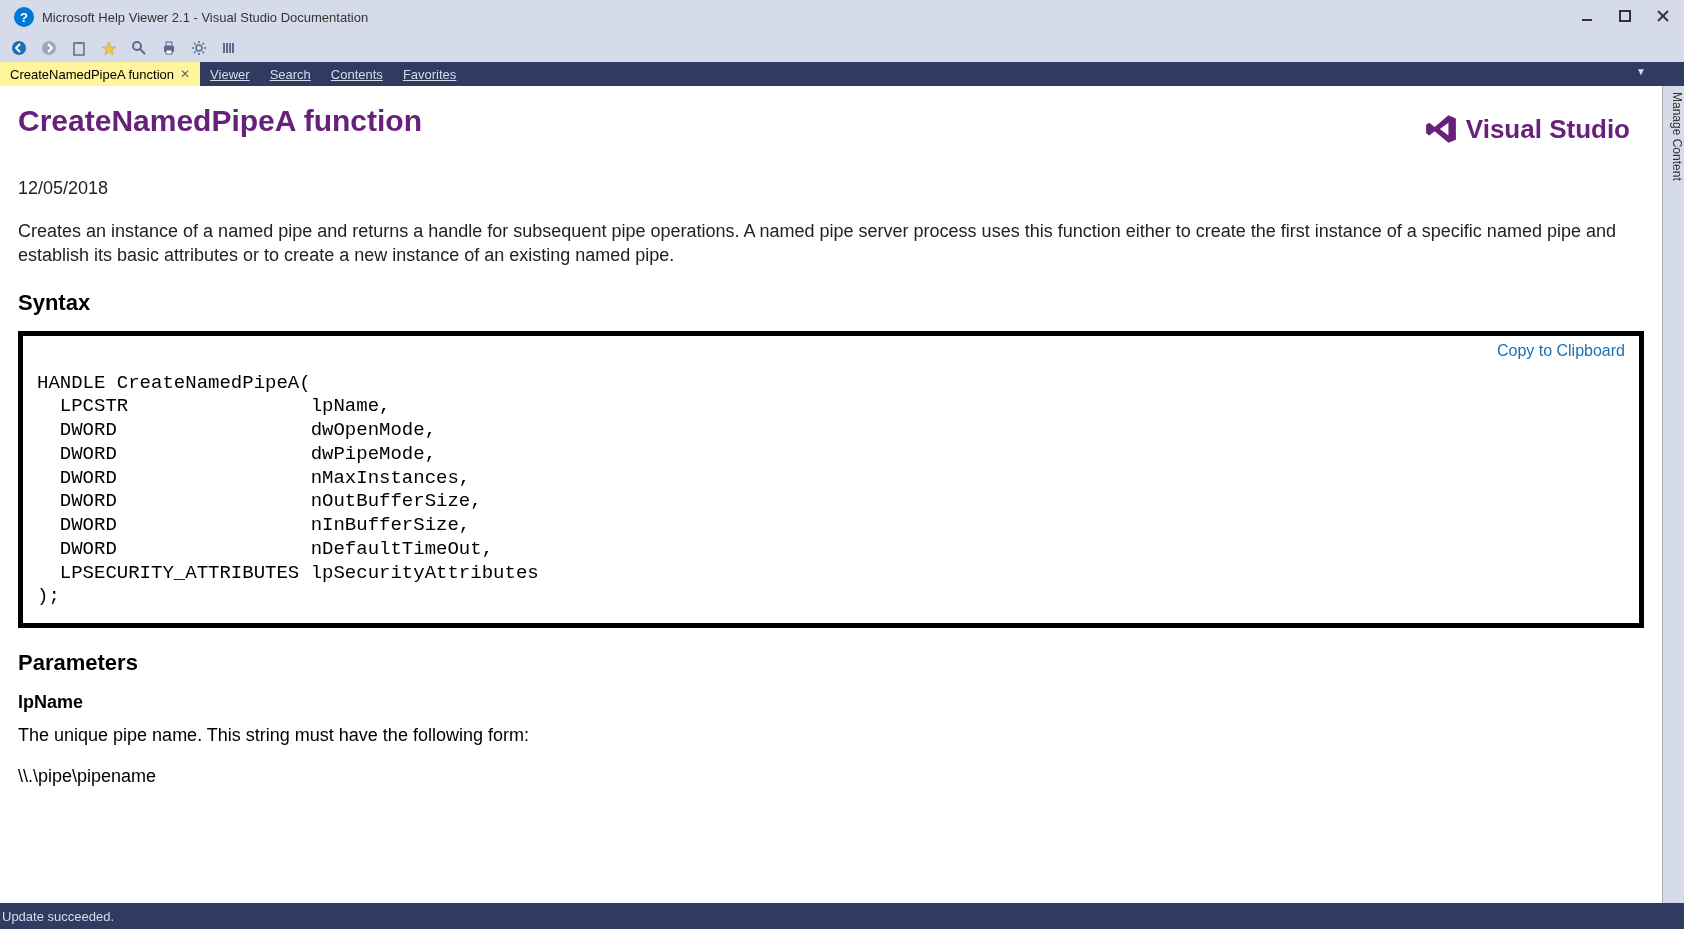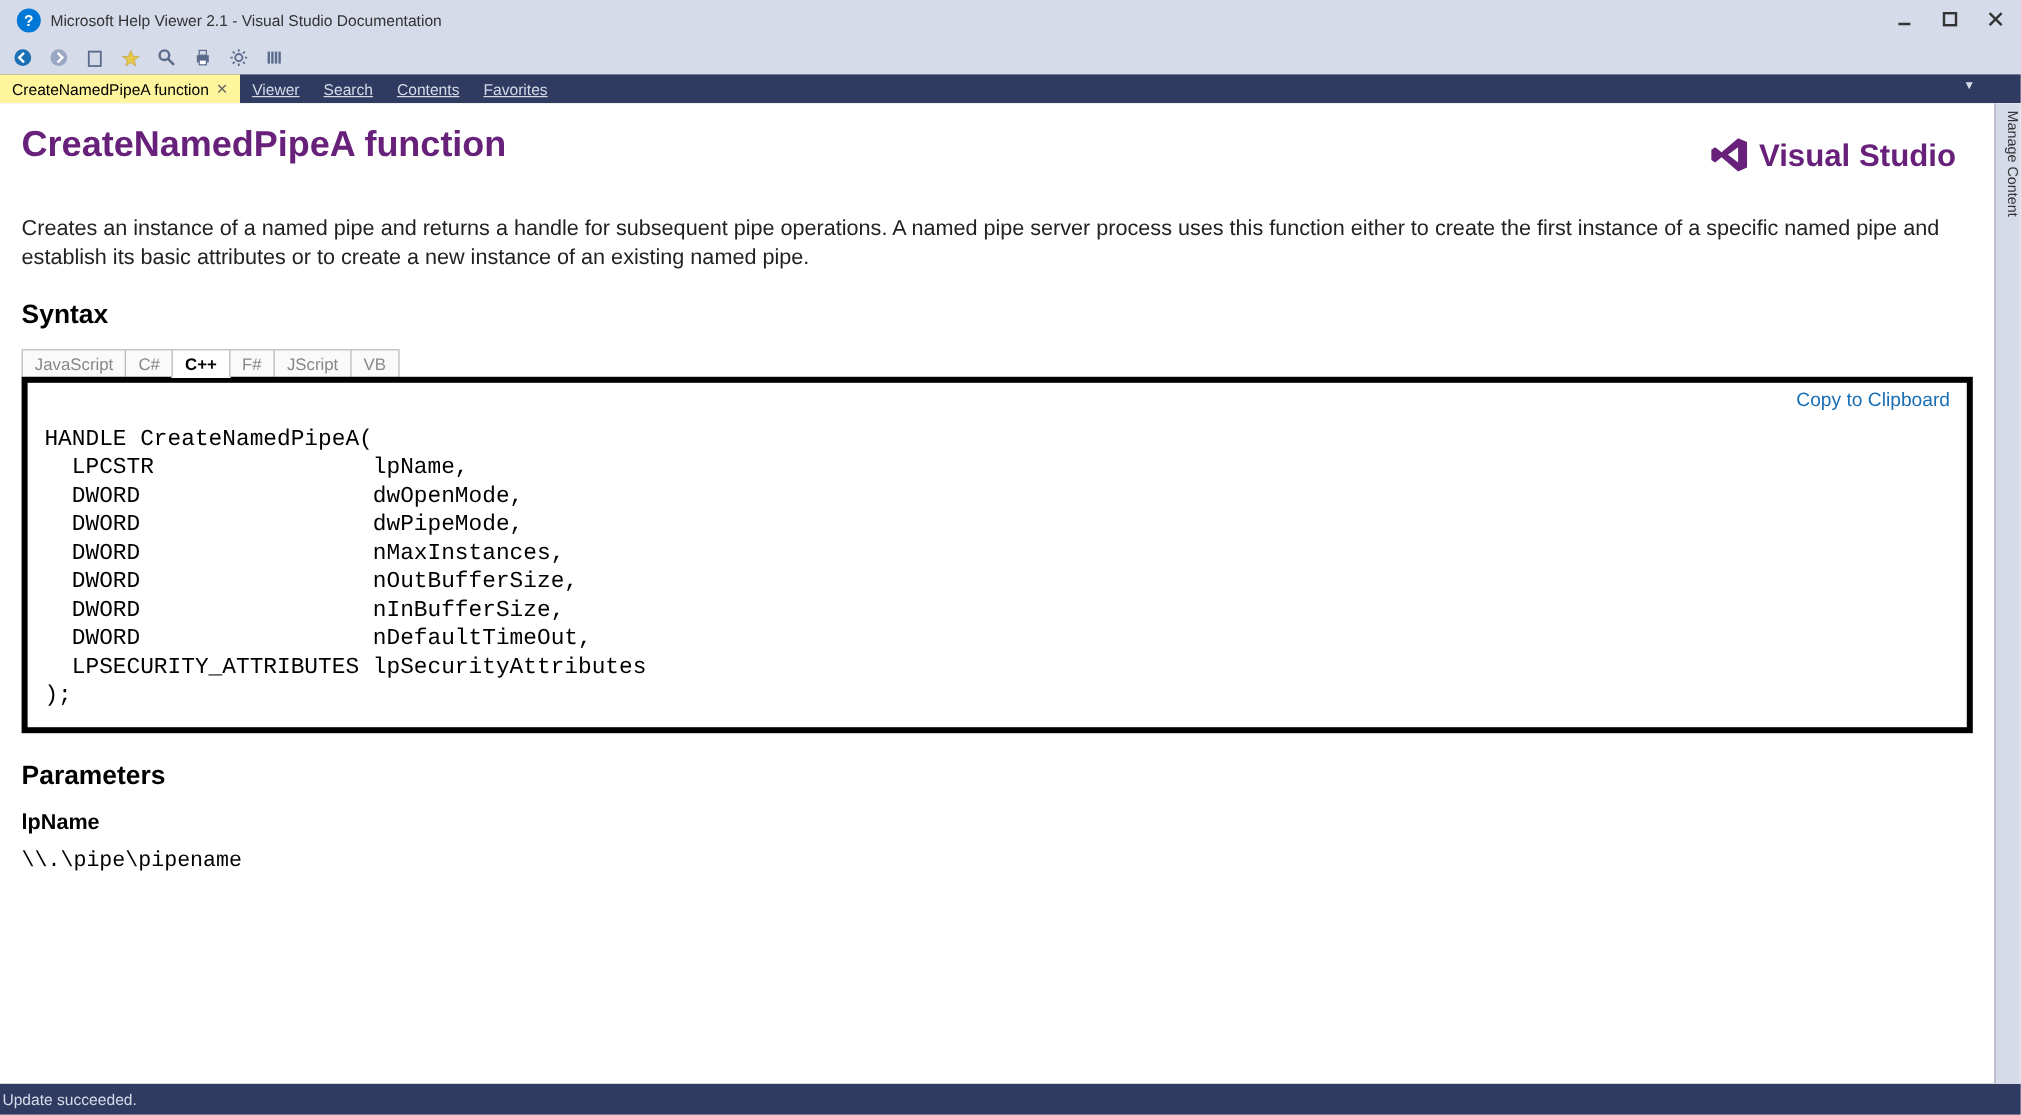--- a/index.html
+++ b/index.html
@@ -144,21 +144,21 @@
   color:#1a6fb5; font-size:16px;
 }
 pre.code {
   font-family:"Consolas","Courier New",monospace;
   font-size:19px;
   line-height:1.25;
   white-space:pre;
   margin-top:26px;
 }
 p.body-text { font-size:18px; margin:8px 0 20px 0; }
-p.code-line { font-family:Liberation Mono, monospace; font-size:18px; margin:0 0 20px 0; }
+p.code-line { font-family:Liberation Sans, sans-serif; font-size:18px; margin:0 0 20px 0; }
 
 .statusbar {
   height:26px;
   background:#2f3b60;
   color:#d6dbe9;
   font-size:13px;
   display:flex;
   align-items:center;
   padding-left:2px;
 }
@@ -270,48 +270,42 @@
   <div class="content">
     <h1 class="page-title">CreateNamedPipeA function</h1>
 
     <div class="vs-logo">
       <svg viewBox="0 0 32 32">
         <path d="M23 3 L30 6 V26 L23 29 L10 18 L5 22 L2 20 V12 L5 10 L10 14 L23 3 Z M23 10 L15 16 L23 22 Z" fill="#68217a"></path>
       </svg>
       <span>Visual Studio</span>
     </div>
 
+    <p class="date">12/05/2018</p>
     <p class="desc">Creates an instance of a named pipe and returns a handle for subsequent pipe operations. A named pipe server process uses this function either to create the first instance of a specific named pipe and establish its basic attributes or to create a new instance of an existing named pipe.</p>
 
     <h2 class="section">Syntax</h2>
 
-    <div class="lang-tabs">
-      <div class="lang-tab">JavaScript</div>
-      <div class="lang-tab">C#</div>
-      <div class="lang-tab active">C++</div>
-      <div class="lang-tab">F#</div>
-      <div class="lang-tab">JScript</div>
-      <div class="lang-tab">VB</div>
-    </div>
     <div class="code-container">
       <span class="copy-link">Copy to Clipboard</span>
       <pre class="code">HANDLE CreateNamedPipeA(
   LPCSTR                lpName,
   DWORD                 dwOpenMode,
   DWORD                 dwPipeMode,
   DWORD                 nMaxInstances,
   DWORD                 nOutBufferSize,
   DWORD                 nInBufferSize,
   DWORD                 nDefaultTimeOut,
   LPSECURITY_ATTRIBUTES lpSecurityAttributes
 );</pre>
     </div>
 
     <h2 class="section">Parameters</h2>
     <h3 class="param">lpName</h3>
+    <p class="body-text">The unique pipe name. This string must have the following form:</p>
     <p class="code-line">\\.\pipe\pipename</p>
   </div>
   <div class="side-rail">Manage Content</div>
 </div>
 
 <div class="statusbar">
   <span>Update succeeded.</span>
 </div>
 
 </body></html>

